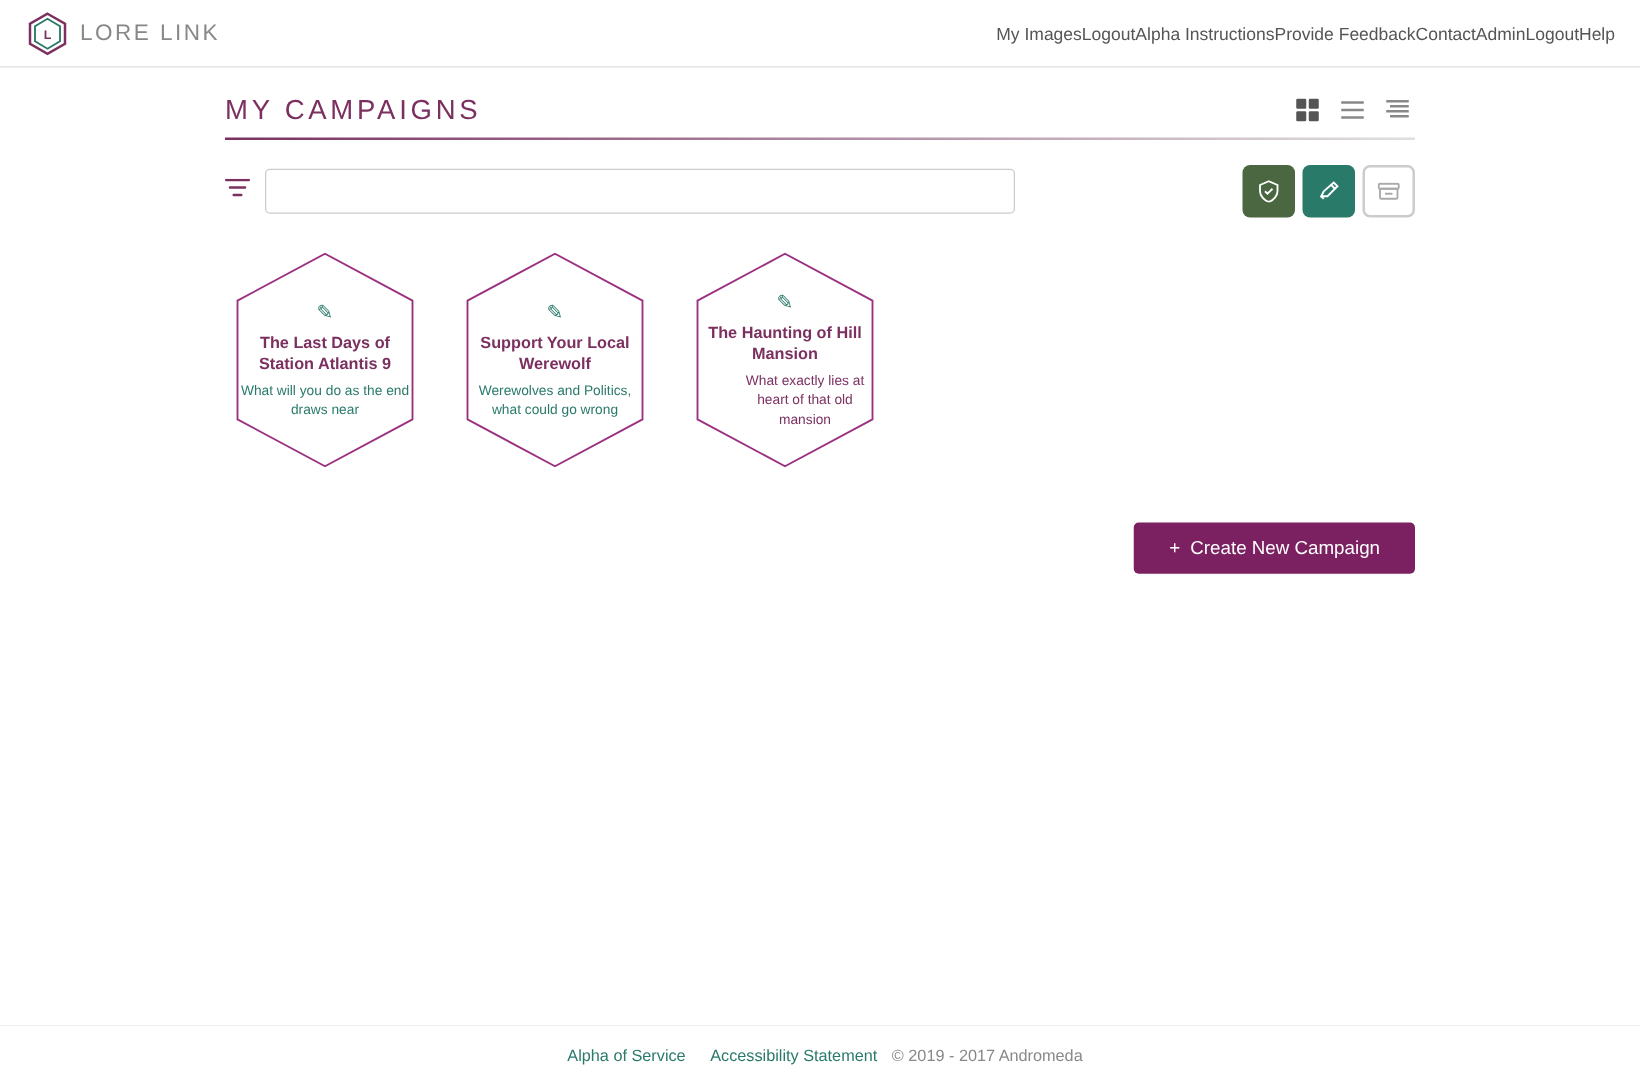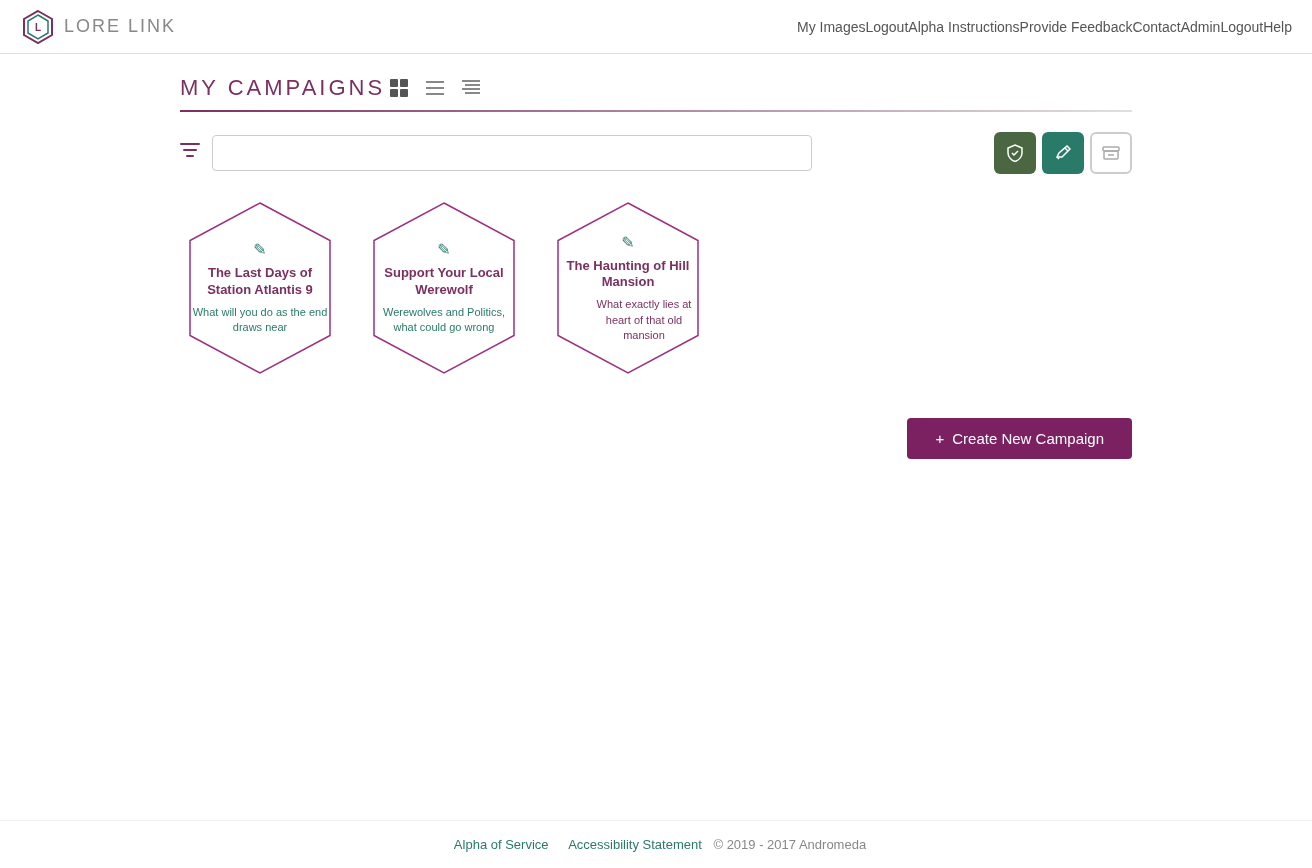--- a/index.html
+++ b/index.html
@@ -46,20 +46,21 @@
     
     .main {
       flex: 1;
       padding: 20px 180px 40px 180px;
     }
 
     
     .page-header {
       display: flex;
       align-items: center;
+      justify-content: space-between;
       margin-bottom: 8px;
     }
     .page-title {
       font-size: 22px;
       font-weight: 300;
       letter-spacing: 3px;
       color: #7b3060;
       text-transform: uppercase;
     }
     .view-controls {

